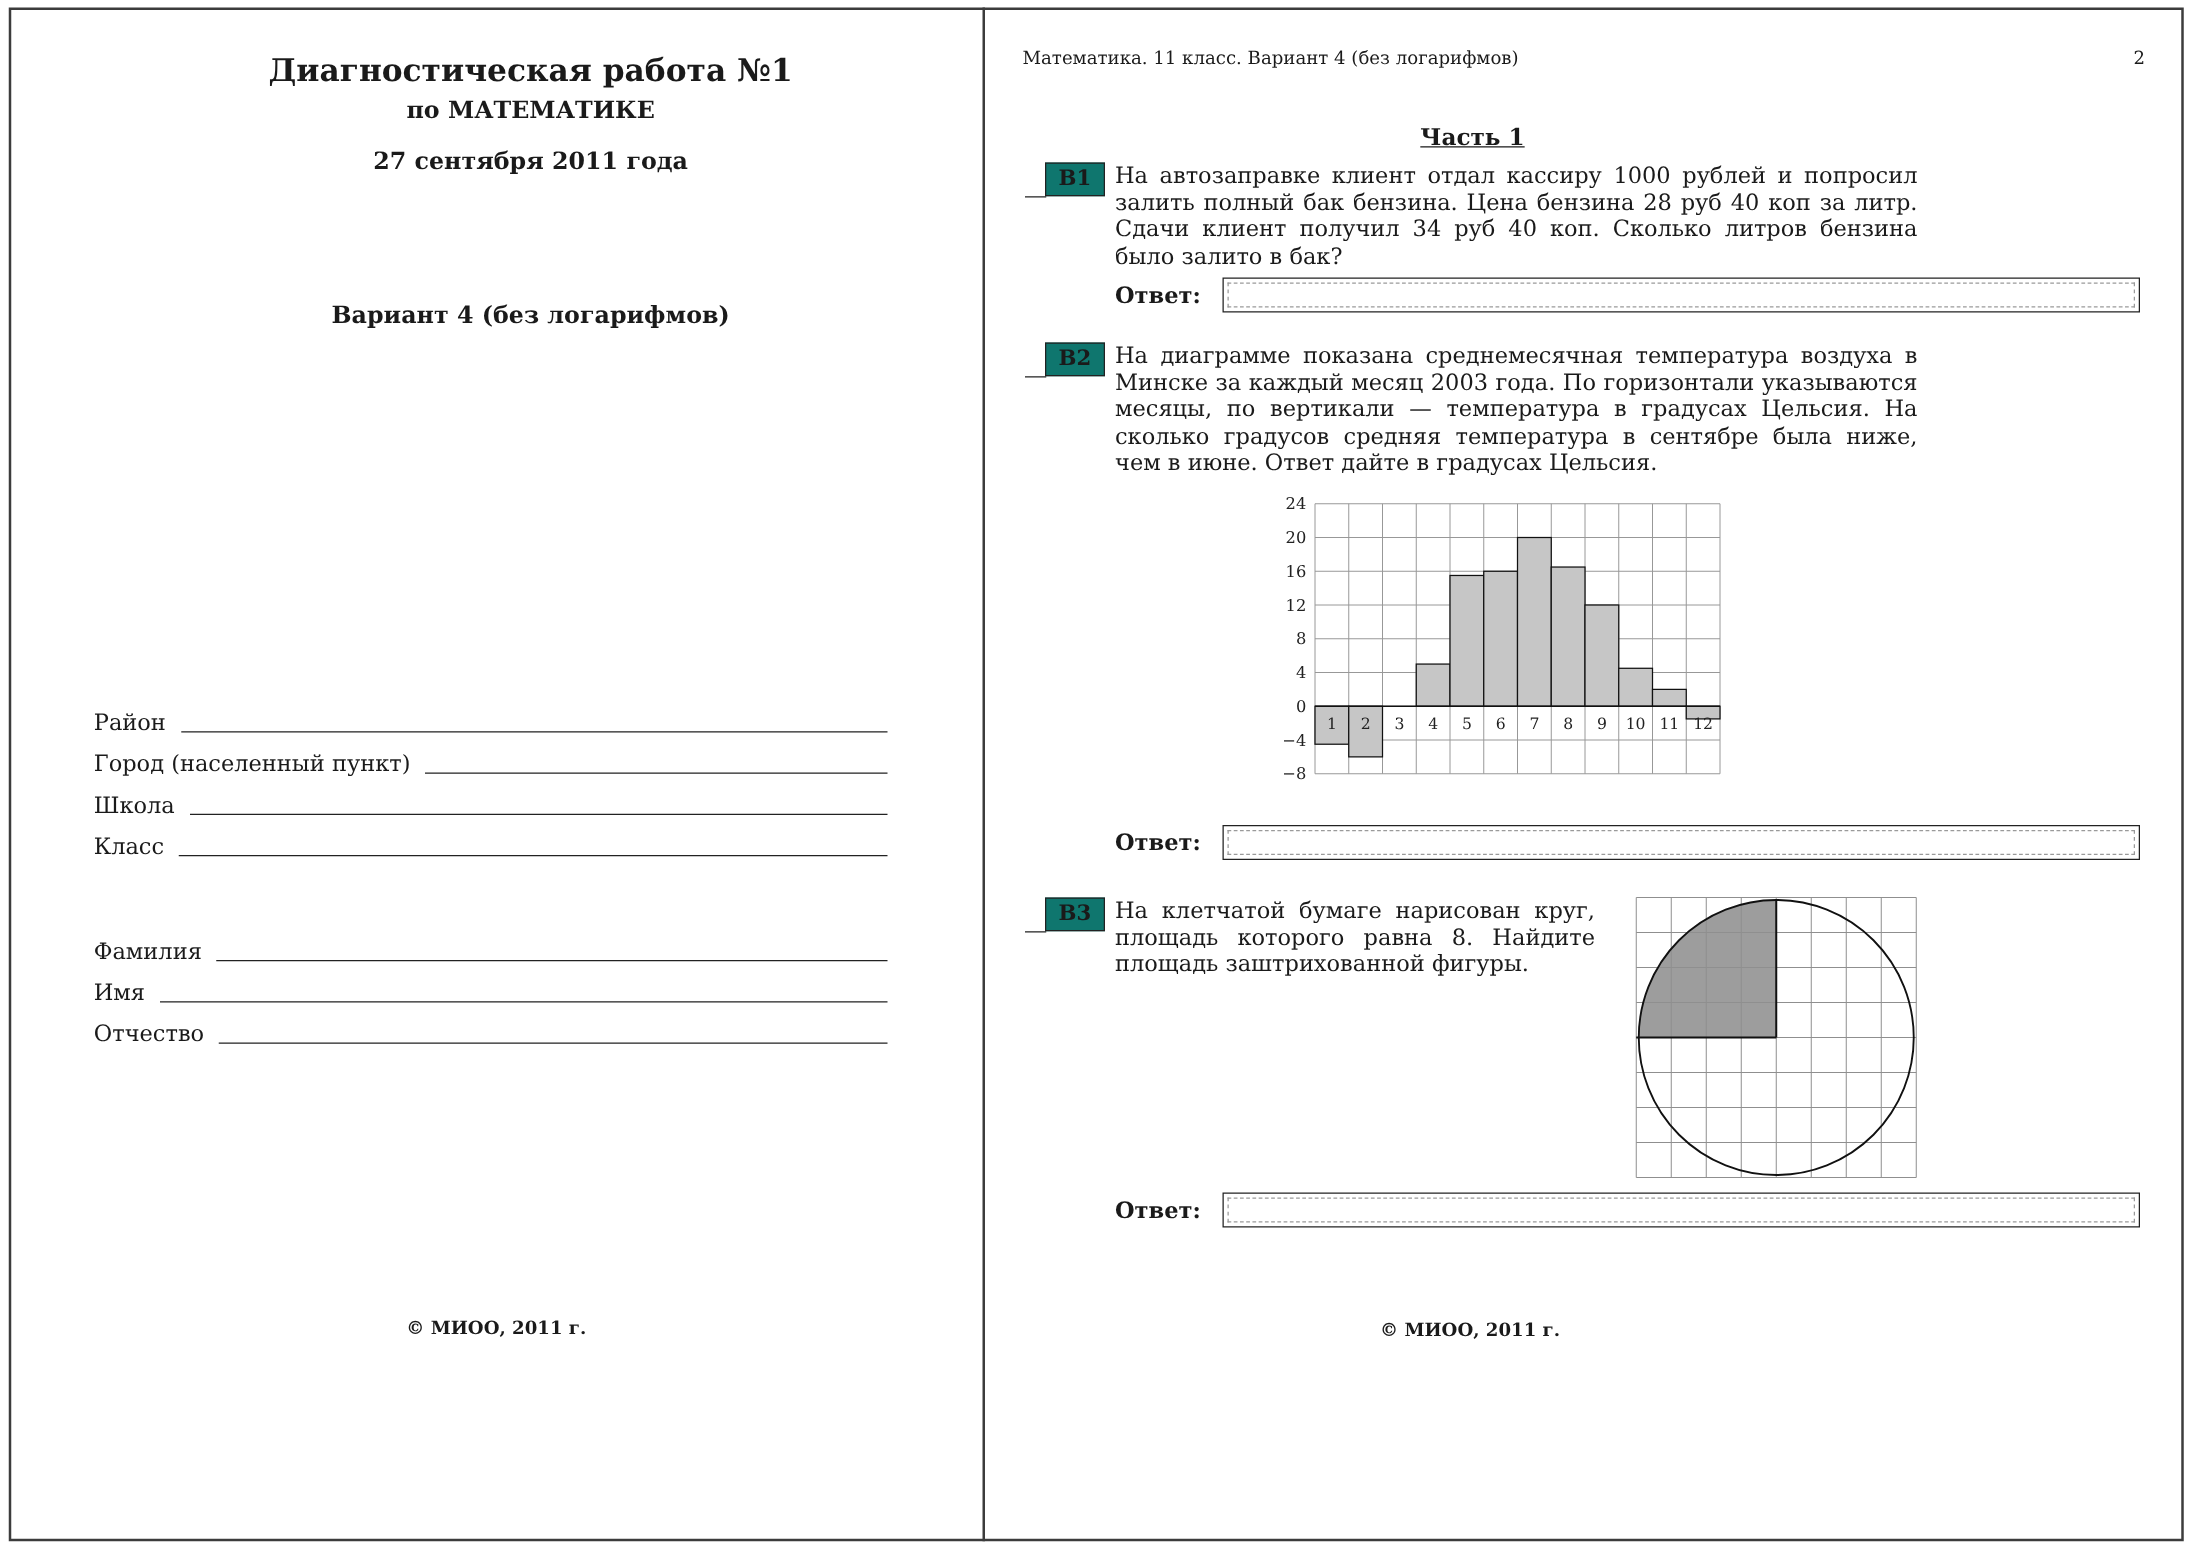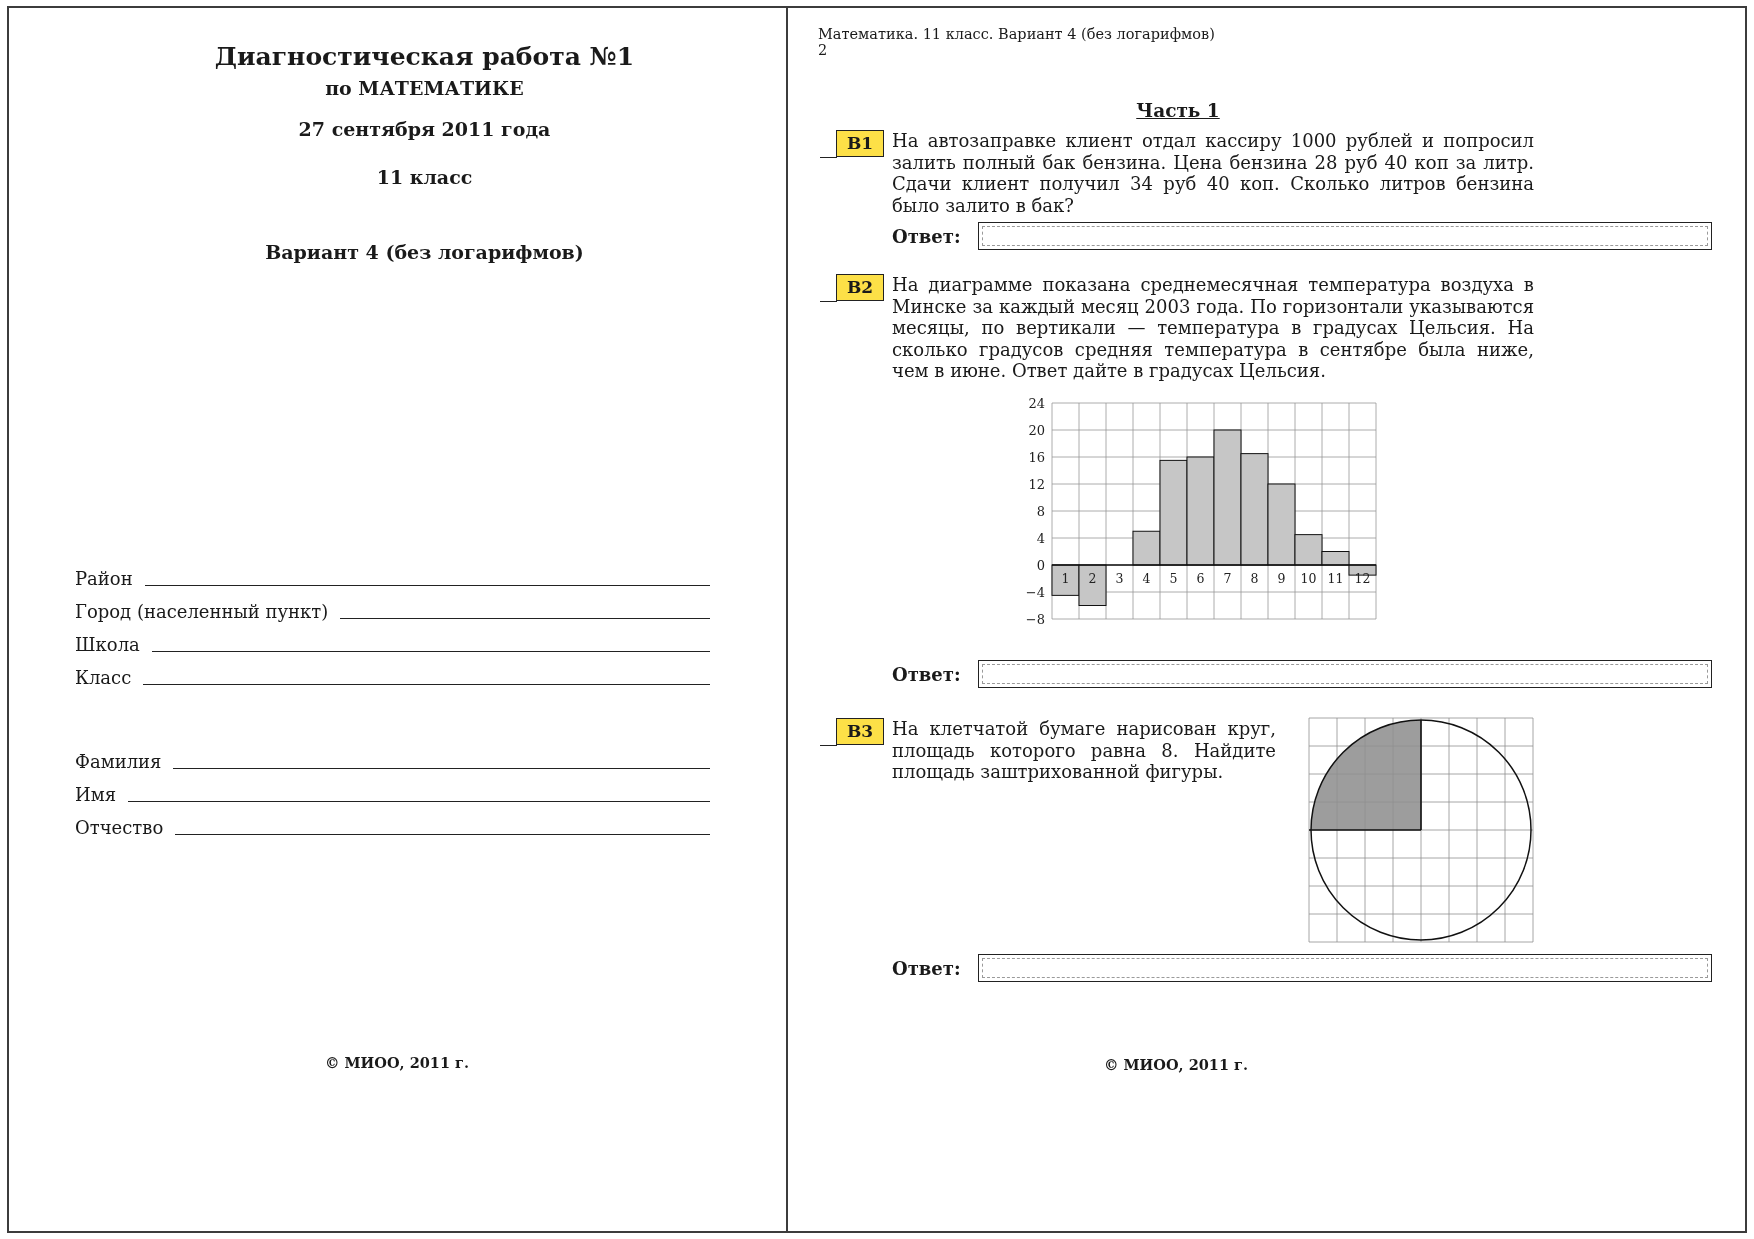--- a/index.html
+++ b/index.html
@@ -20,26 +20,26 @@
   .lp-bold   { font-size:19px; font-weight:bold; }
 
   .lp-fields { position:absolute; left:65px; right:74px; }
   .field-row { display:flex; align-items:flex-end; height:33px; }
   .field-label { font-size:18px; white-space:nowrap; }
   .field-line { flex:1; border-bottom:1.2px solid #222; margin-left:12px; margin-bottom:3px; height:1px; }
 
   .lp-footer { position:absolute; left:0; right:0; top:1046px; text-align:center; font-size:14.5px; font-weight:bold; }
 
   
-  .rp-header { position:absolute; top:18px; left:28px; right:28px; font-size:14.5px; display:flex; justify-content:space-between;flex-direction:column; }
+  .rp-header { position:absolute; top:31px; left:28px; right:28px; font-size:14.5px; display:flex; justify-content:space-between; }
   .rp-part   { position:absolute; top:92px; left:30px; width:716px; text-align:center; font-size:18.5px; font-weight:bold;text-decoration:underline; }
   .rp-footer { position:absolute; left:30px; width:712px; top:1048px; text-align:center; font-size:14.5px; font-weight:bold; }
 
   .b-label { position:absolute; left:46px; width:48px; height:27px; border:1.6px solid #222;
-             font-size:17px; font-weight:bold; text-align:center; line-height:25px; background:#fde047; }
+             font-size:17px; font-weight:bold; text-align:center; line-height:25px; background:#0f766e; }
   .b-label::before { content:''; position:absolute; left:-17px; bottom:-1.6px; width:17px; border-bottom:1.6px solid #222; }
 
   .p-text { position:absolute; left:102px; width:642px; font-size:18px; line-height:21.5px;
             text-align:justify; text-justify:inter-word; }
   .p-text.narrow { width:384px; }
 
   .answer-row { position:absolute; left:102px; right:32px; display:flex; align-items:center; gap:17px; }
   .answer-label { font-size:18px; font-weight:bold; white-space:nowrap; }
   .answer-box { flex:1; border:1.5px solid #222; padding:3px; background:#fff; }
   .answer-inner { border:1px dashed #9a9a9a; height:20px; }
@@ -54,21 +54,20 @@
 <div class="sheet">
   <div class="frame"></div>
   <div class="divider"></div>
 
   <div class="page page-left">
     <div class="lp-center" style="top:34px">
       <div class="lp-title1">Диагностическая работа №1</div>
       <div class="lp-title2">по МАТЕМАТИКЕ</div>
     </div>
     <div class="lp-center lp-bold" style="top:110px">27 сентября 2011 года</div>
-    <div class="lp-center lp-bold" style="top:158px">11 класс</div>
     <div class="lp-center lp-bold" style="top:233px">Вариант 4 (без логарифмов)</div>
 
     <div class="lp-fields" style="top:548px">
       <div class="field-row">
         <span class="field-label">Район</span>
         <span class="field-line"></span>
       </div>
       <div class="field-row">
         <span class="field-label">Город (населенный пункт)</span>
         <span class="field-line"></span>

